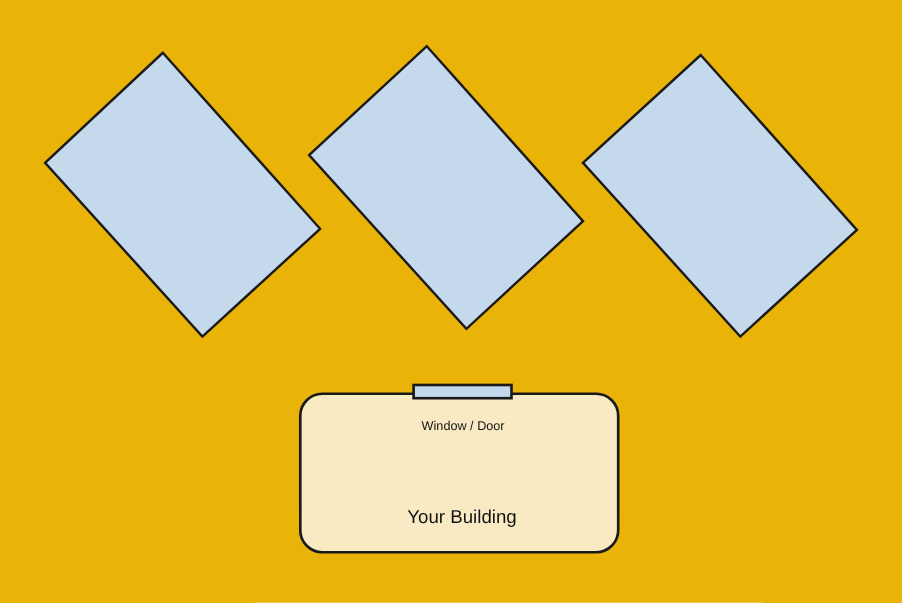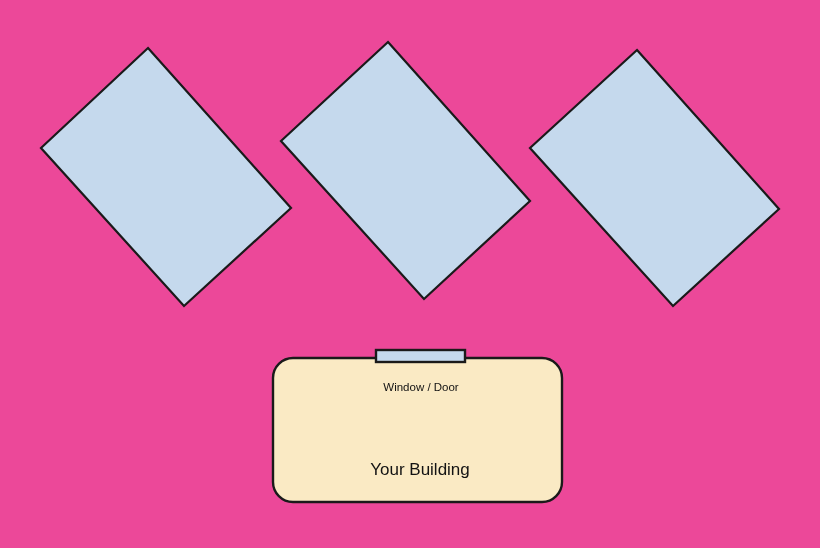--- a/index.html
+++ b/index.html
@@ -10,21 +10,21 @@
     width: 820px;
     height: 548px;
     background: #f5f5f5;
     font-family: "Liberation Sans", sans-serif;
     overflow: hidden;
   }
   #diagram-canvas {
     position: relative;
     width: 820px;
     height: 548px;
-    background: #ec4899;
+    background: #eab308;
   }
   svg#scene {
     display: block;
     width: 820px;
     height: 548px;
   }
   .panel-shape {
     stroke: #1a1a1a;
     stroke-width: 2.2;
     stroke-linejoin: miter;

